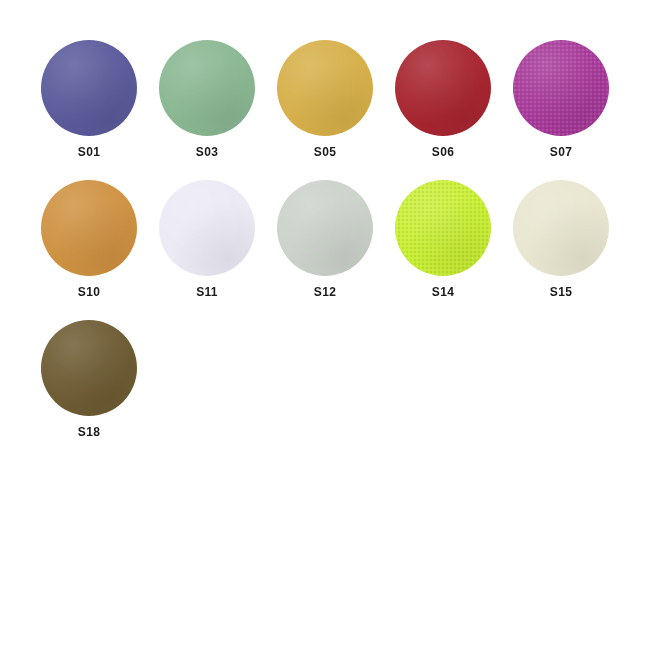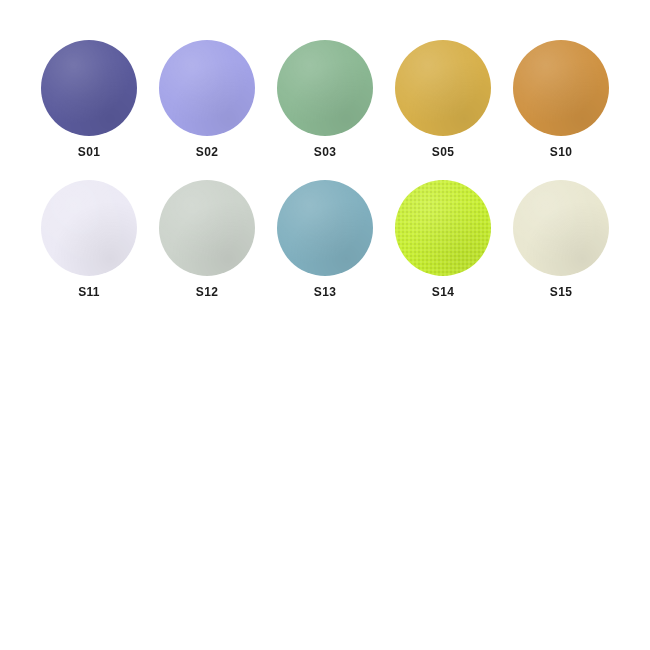--- a/index.html
+++ b/index.html
@@ -91,49 +91,53 @@
 </head>
 <body style="background-color: rgb(255, 255, 255);">
 
 <div id="swatch-board">
   <div class="swatch-grid">
       <div class="swatch-cell">
         <div class="swatch-disc" style="background-color: rgb(91, 91, 156);"></div>
         <div class="swatch-label">S01</div>
       </div>
       <div class="swatch-cell">
-        <div class="swatch-disc" style="background-color: rgb(163, 163, 232);"></div>
-        <div class="swatch-label">S02</div>
-      </div>
-      <div class="swatch-cell">
         <div class="swatch-disc" style="background-color: rgb(139, 184, 147);"></div>
         <div class="swatch-label">S03</div>
       </div>
       <div class="swatch-cell">
         <div class="swatch-disc" style="background-color: rgb(215, 176, 74);"></div>
         <div class="swatch-label">S05</div>
+      </div>
+      <div class="swatch-cell">
+        <div class="swatch-disc" style="background-color: rgb(168, 38, 48);"></div>
+        <div class="swatch-label">S06</div>
+      </div>
+      <div class="swatch-cell">
+        <div class="swatch-disc textured" style="background-color: rgb(169, 58, 156);"></div>
+        <div class="swatch-label">S07</div>
       </div>
       <div class="swatch-cell">
         <div class="swatch-disc" style="background-color: rgb(207, 146, 66);"></div>
         <div class="swatch-label">S10</div>
       </div>
       <div class="swatch-cell">
         <div class="swatch-disc" style="background-color: rgb(236, 234, 245);"></div>
         <div class="swatch-label">S11</div>
       </div>
       <div class="swatch-cell">
         <div class="swatch-disc" style="background-color: rgb(204, 211, 203);"></div>
         <div class="swatch-label">S12</div>
       </div>
       <div class="swatch-cell">
-        <div class="swatch-disc" style="background-color: rgb(129, 176, 191);"></div>
-        <div class="swatch-label">S13</div>
-      </div>
-      <div class="swatch-cell">
         <div class="swatch-disc textured" style="background-color: rgb(201, 240, 50);"></div>
         <div class="swatch-label">S14</div>
       </div>
       <div class="swatch-cell">
         <div class="swatch-disc" style="background-color: rgb(233, 231, 208);"></div>
         <div class="swatch-label">S15</div>
       </div>
+      <div class="swatch-cell">
+        <div class="swatch-disc" style="background-color: rgb(110, 92, 51);"></div>
+        <div class="swatch-label">S18</div>
+      </div>
     </div>
 </div>
 
 </body></html>

